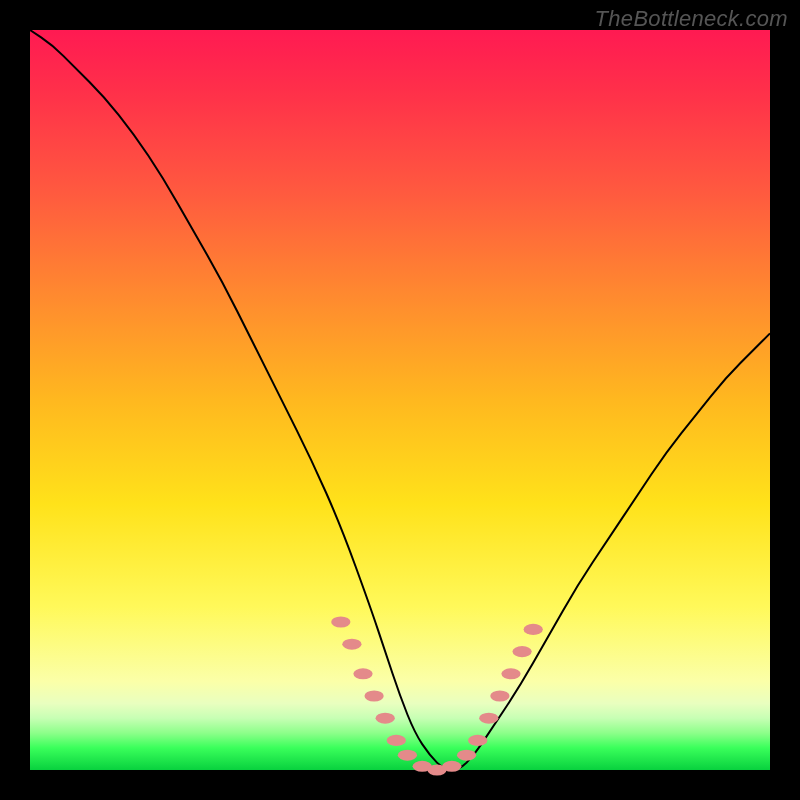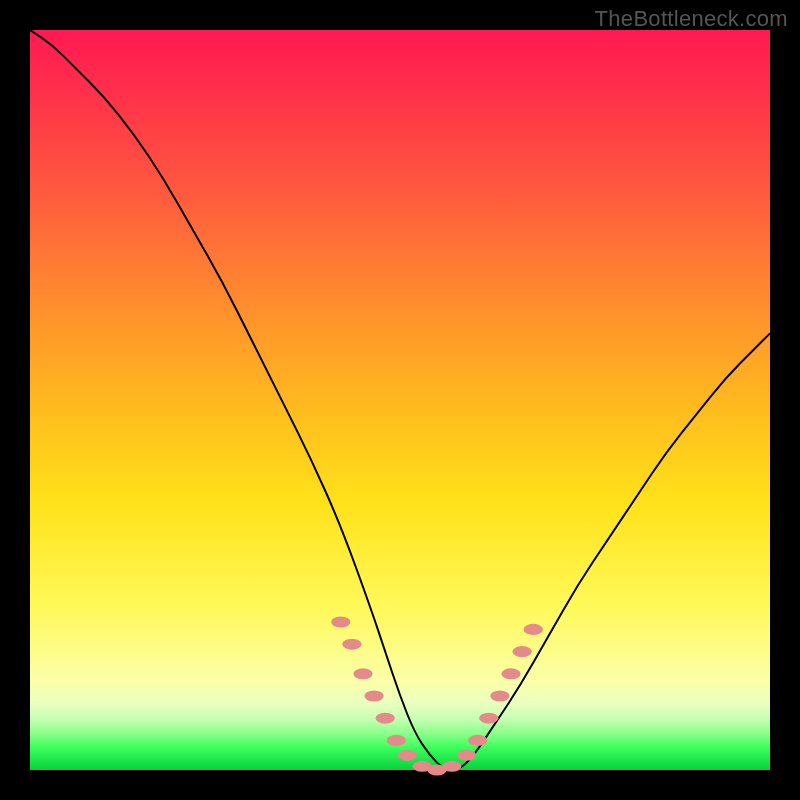--- a/index.html
+++ b/index.html
@@ -9,20 +9,21 @@
     height: 800px;
     background: #000;
     overflow: hidden;
     font-family: Arial, Helvetica, sans-serif;
   }
   .stage {
     position: relative;
     width: 800px;
     height: 592px;
     background: #000;
+    font-style: italic;
   }
   .watermark {
     position: absolute;
     top: 6px;
     right: 12px;
     color: #555;
     font-size: 22px;
     font-weight: 500;
     letter-spacing: 0.3px;
     user-select: none;

